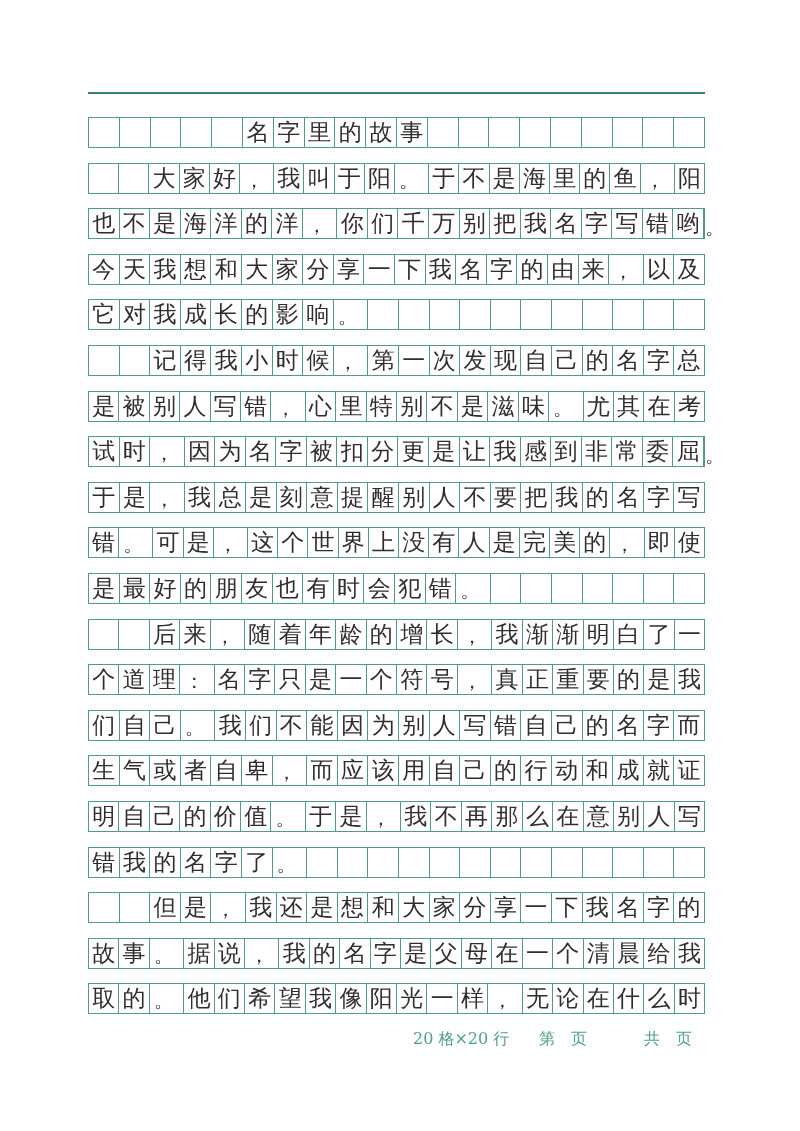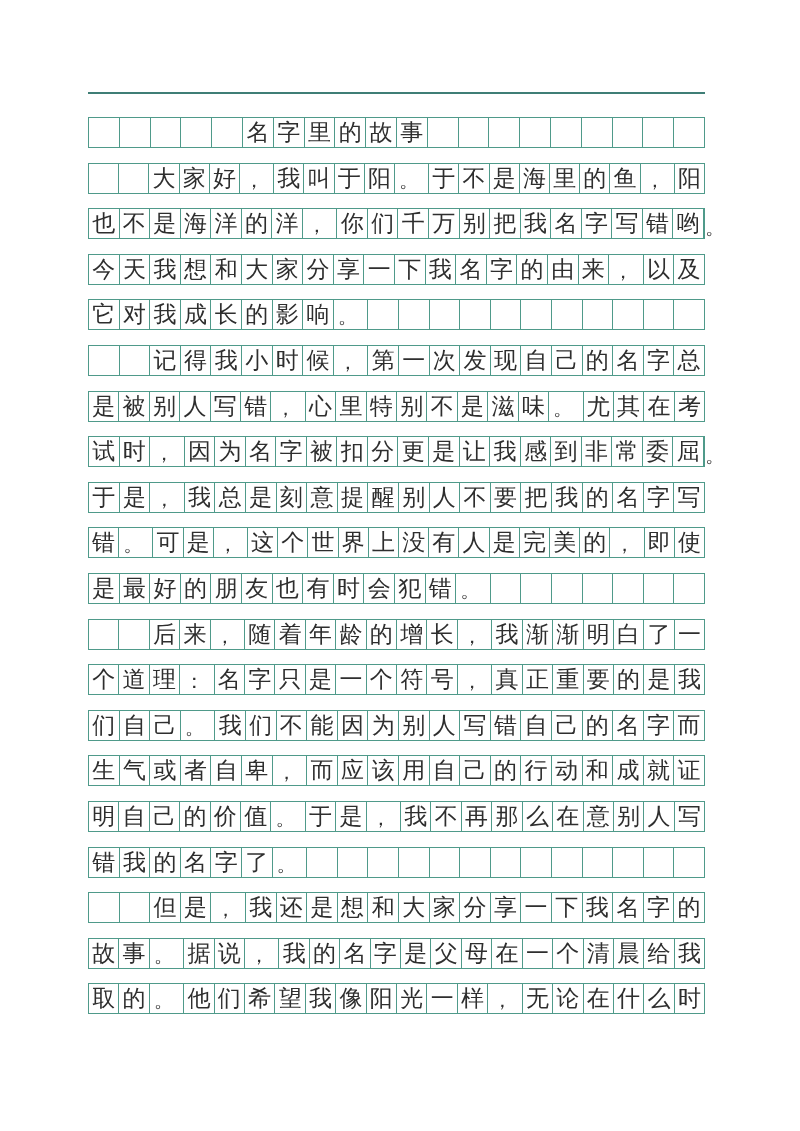--- a/index.html
+++ b/index.html
@@ -524,13 +524,18 @@
         <div class="cell">样</div>
         <div class="cell punct">，</div>
         <div class="cell">无</div>
         <div class="cell">论</div>
         <div class="cell">在</div>
         <div class="cell">什</div>
         <div class="cell">么</div>
         <div class="cell">时</div>
       </div>
     </div>
+  <div class="footer">
+    <span class="spec">20 格×20 行</span>
+    <span class="pageno">第　页</span>
+    <span class="total">共　页</span>
+  </div>
 </div>
 
 </body></html>

